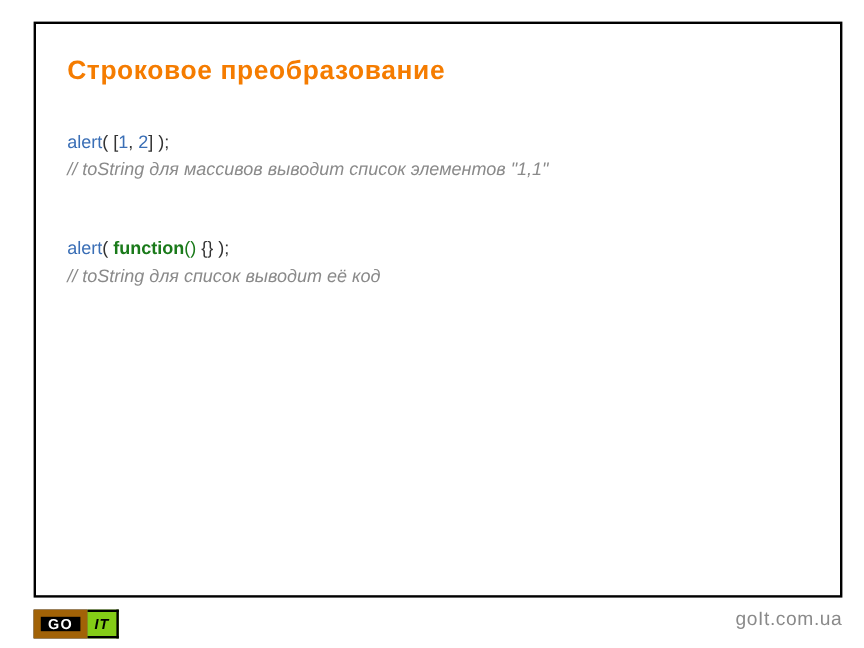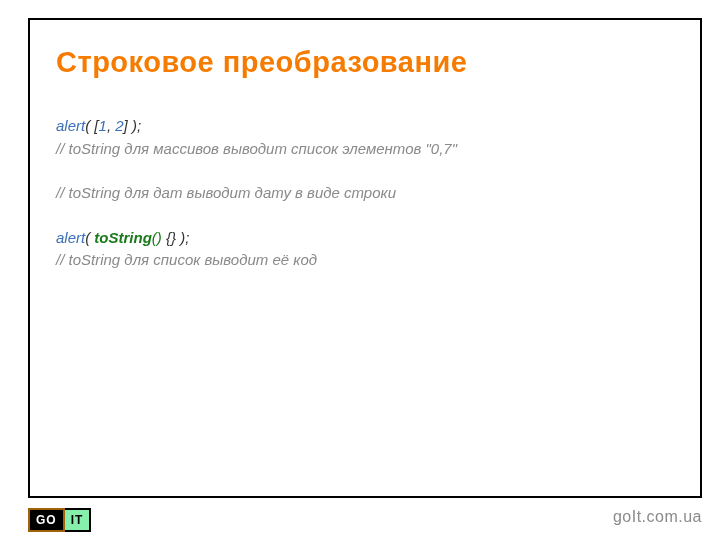--- a/index.html
+++ b/index.html
@@ -14,33 +14,33 @@
   .frame {
     position: absolute;
     top: 18px;
     left: 28px;
     right: 18px;
     bottom: 42px;
     border: 2px solid #000;
   }
   .title {
     color: #f57c00;
-    font-size: 29px;
+    font-size: 22px;
     font-weight: bold;
     margin: 26px 0 0 26px;
     letter-spacing: 0.5px;
   }
   .code-block {
     margin: 36px 0 0 26px;
     font-family: Arial, Helvetica, sans-serif;
     font-size: 15px;
     line-height: 1.5;
     color: #333;
   }
-  .code-line { white-space: pre; font-style: italic; }
+  .code-line { white-space: pre; }
   .fn-name { color: #3b6fb6; }
   .num { color: #3b6fb6; }
   .kw { color: #1a7a1a; font-weight: bold; }
   .paren-g { color: #1a7a1a; }
   .comment { color: #8a8a8a; font-style: italic; }
   .spacer { height: 22px; }
   .footer {
     position: absolute;
     left: 0; right: 0; bottom: 0;
     height: 42px;
@@ -58,55 +58,55 @@
     align-items: center;
     justify-content: center;
     font-size: 12px;
     font-weight: bold;
     letter-spacing: 1px;
     padding: 0 6px;
   }
   .logo-go {
     background: #000;
     color: #fff;
-    border: 2px solid #a16207;
+    border: 6px solid #a16207;
   }
   .logo-it {
-    background: #86efac;
+    background: #84cc16;
     color: #000;
     border: 2px solid #000;
     border-left: none;
+    font-style: italic;
   }
   .url {
     position: absolute;
     right: 18px;
     bottom: 14px;
     font-size: 16px;
     color: #8a8a8a;
     letter-spacing: 0.5px;
   }
 </style>
 </head>
 <body>
 
 <div class="frame">
   <h1 class="title">Строковое преобразование</h1>
 
   <div class="code-block">
 
     <div class="code-line"><span class="fn-name">alert</span><span>( [</span><span class="num">1</span><span>, </span><span class="num">2</span><span>] );</span></div>
-    <div class="code-line comment">// toString для массивов выводит список элементов "0,7"</div>
+    <div class="code-line comment">// toString для массивов выводит список элементов "1,1"</div>
 
     <div class="spacer"></div>
 
-    <div class="code-line comment">// toString для дат выводит дату в виде строки</div>
 
     <div class="spacer"></div>
 
-    <div class="code-line"><span class="fn-name">alert</span><span>( </span><span class="kw">toString</span><span class="paren-g">(</span><span class="paren-g">)</span><span> {} );</span></div>
+    <div class="code-line"><span class="fn-name">alert</span><span>( </span><span class="kw">function</span><span class="paren-g">(</span><span class="paren-g">)</span><span> {} );</span></div>
     <div class="code-line comment">// toString для список выводит её код</div>
 
   </div>
 </div>
 
 <div class="footer">
   <div class="logo">
     <div class="logo-go">GO</div>
     <div class="logo-it">IT</div>
   </div>

